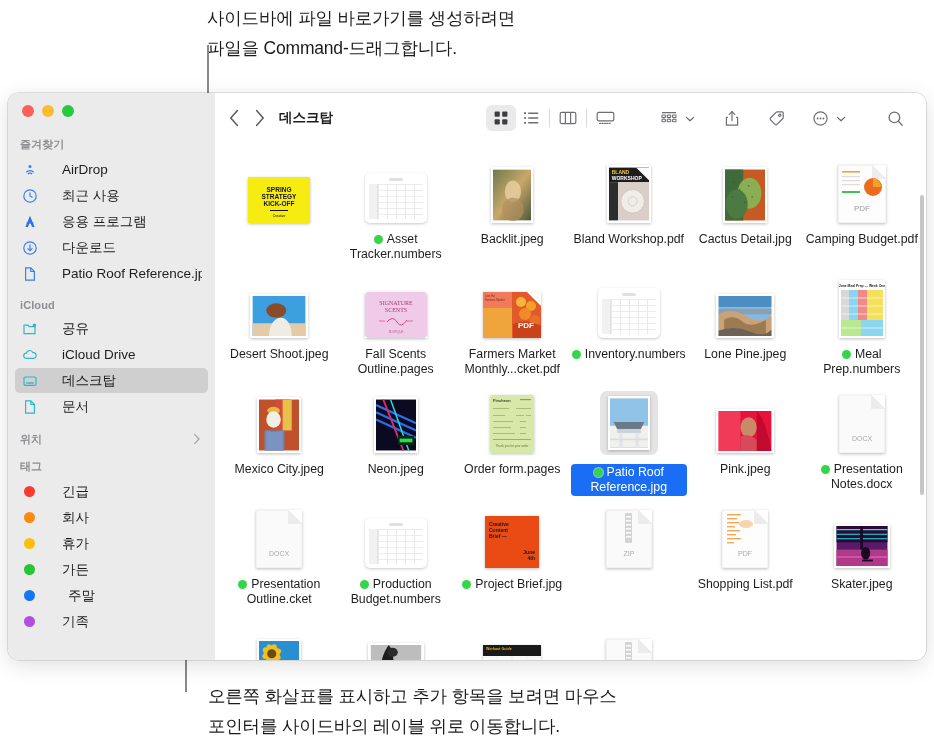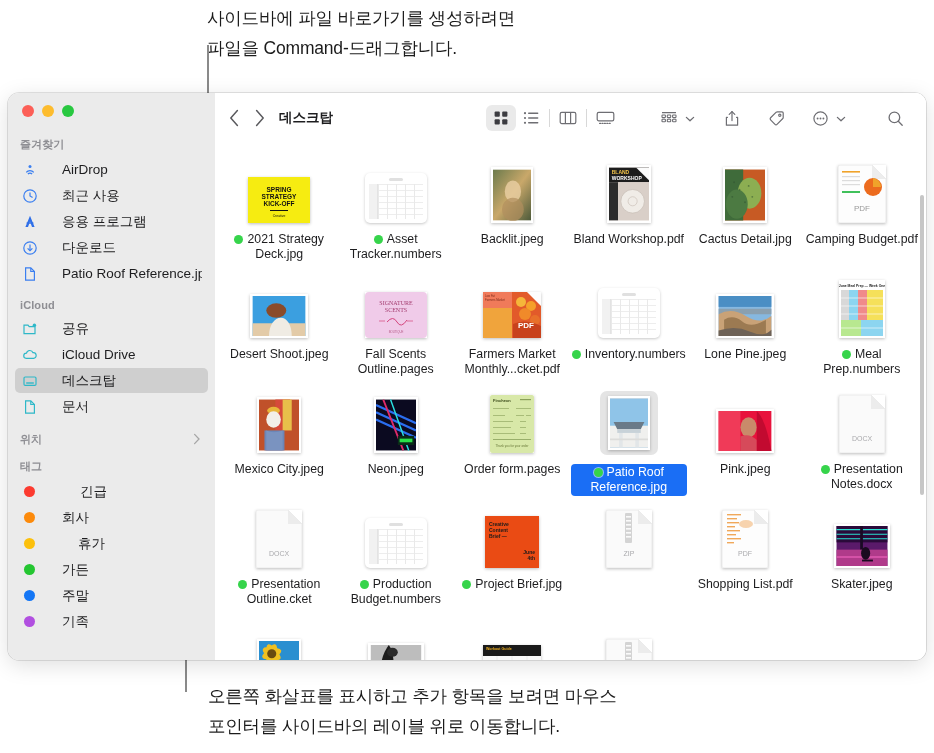--- a/index.html
+++ b/index.html
@@ -296,37 +296,37 @@
               </svg>
           </span>
         </div>
 
         <div class="sb-header" style="padding-top:8px;">
           <span>태그</span>
         </div>
 
         <div class="sb-item">
           <span class="tag-dot" style="background:#fc3b30"></span>
-          <span class="sb-label" style="margin-left:21px">긴급</span>
+          <span class="sb-label" style="margin-left:3px">긴급</span>
         </div>
         <div class="sb-item">
           <span class="tag-dot" style="background:#fc8a0b"></span>
           <span class="sb-label" style="margin-left:3px">회사</span>
         </div>
         <div class="sb-item">
           <span class="tag-dot" style="background:#fcc00c"></span>
-          <span class="sb-label" style="margin-left:19px">휴가</span>
+          <span class="sb-label" style="margin-left:3px">휴가</span>
         </div>
         <div class="sb-item">
           <span class="tag-dot" style="background:#24c631"></span>
           <span class="sb-label" style="margin-left:3px">가든</span>
         </div>
         <div class="sb-item">
           <span class="tag-dot" style="background:#1476f5"></span>
-          <span class="sb-label" style="margin-left:3px">주말</span>
+          <span class="sb-label" style="margin-left:9px">주말</span>
         </div>
         <div class="sb-item">
           <span class="tag-dot" style="background:#b14fe0"></span>
           <span class="sb-label" style="margin-left:3px">기족</span>
         </div>
 
       </div>
     </div>
 
     <div class="main">
@@ -458,21 +458,20 @@
             <div class="thumb-box">
               <svg class="thumb" width="62" height="46" viewBox="0 0 62 46">
                 <rect width="62" height="46" fill="#f6ec11"></rect>
                 <text x="31" y="15" font-size="6.5" font-weight="bold" text-anchor="middle" fill="#111" font-family="Liberation Sans">SPRING</text>
                 <text x="31" y="22" font-size="6.5" font-weight="bold" text-anchor="middle" fill="#111" font-family="Liberation Sans">STRATEGY</text>
                 <text x="31" y="29" font-size="6.5" font-weight="bold" text-anchor="middle" fill="#111" font-family="Liberation Sans">KICK-OFF</text>
                 <rect x="22" y="33" width="18" height="1" fill="#111"></rect>
                 <text x="31" y="40" font-size="3.4" text-anchor="middle" fill="#111" font-family="Liberation Sans">Creative</text>
               </svg>
             </div>
-            <div class="name"><span class="dotmark"></span><span>2021 Strategy Deck.jpg</span></div>
           </div>
 
           <div class="cell">
             <div class="thumb-box">
               <div class="numbers-icon">
                 <div class="bar"></div>
                   <div class="numbers-grid">
                     <div class="side"></div>
                     <div class="cells"></div>
                   </div>

